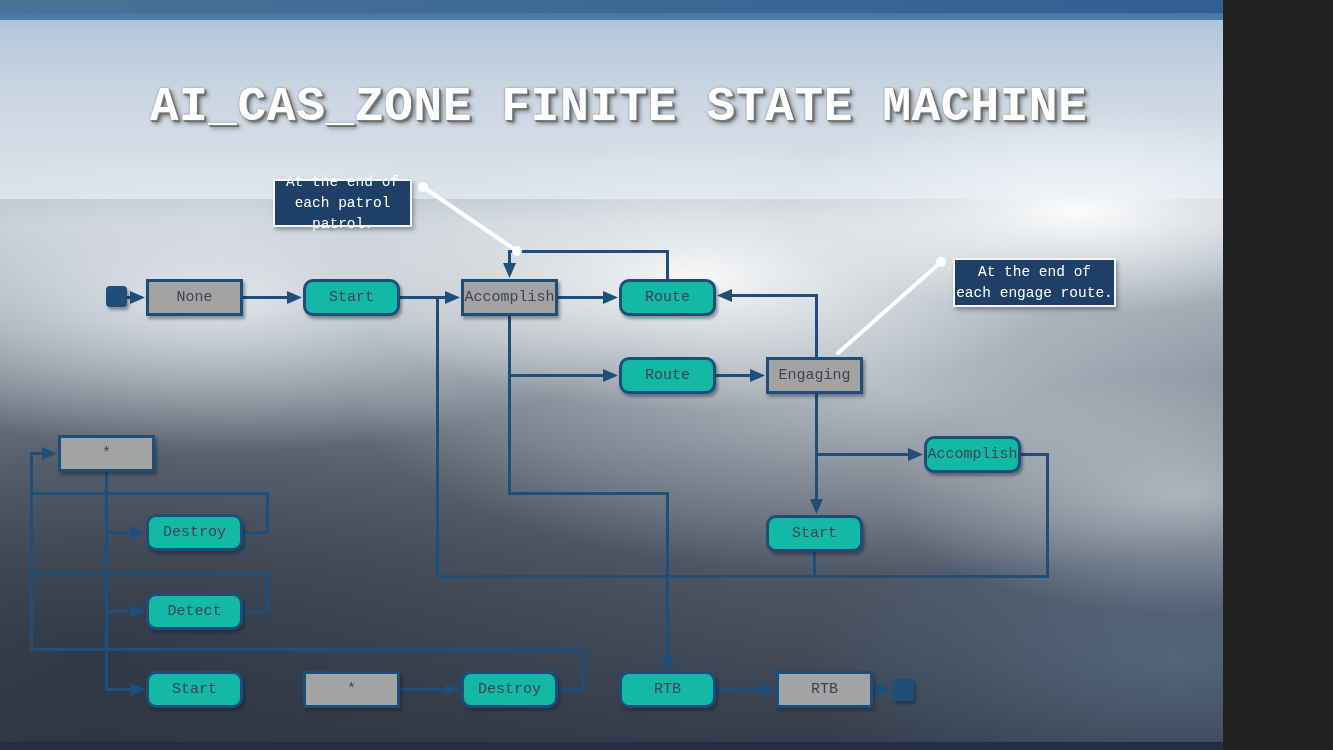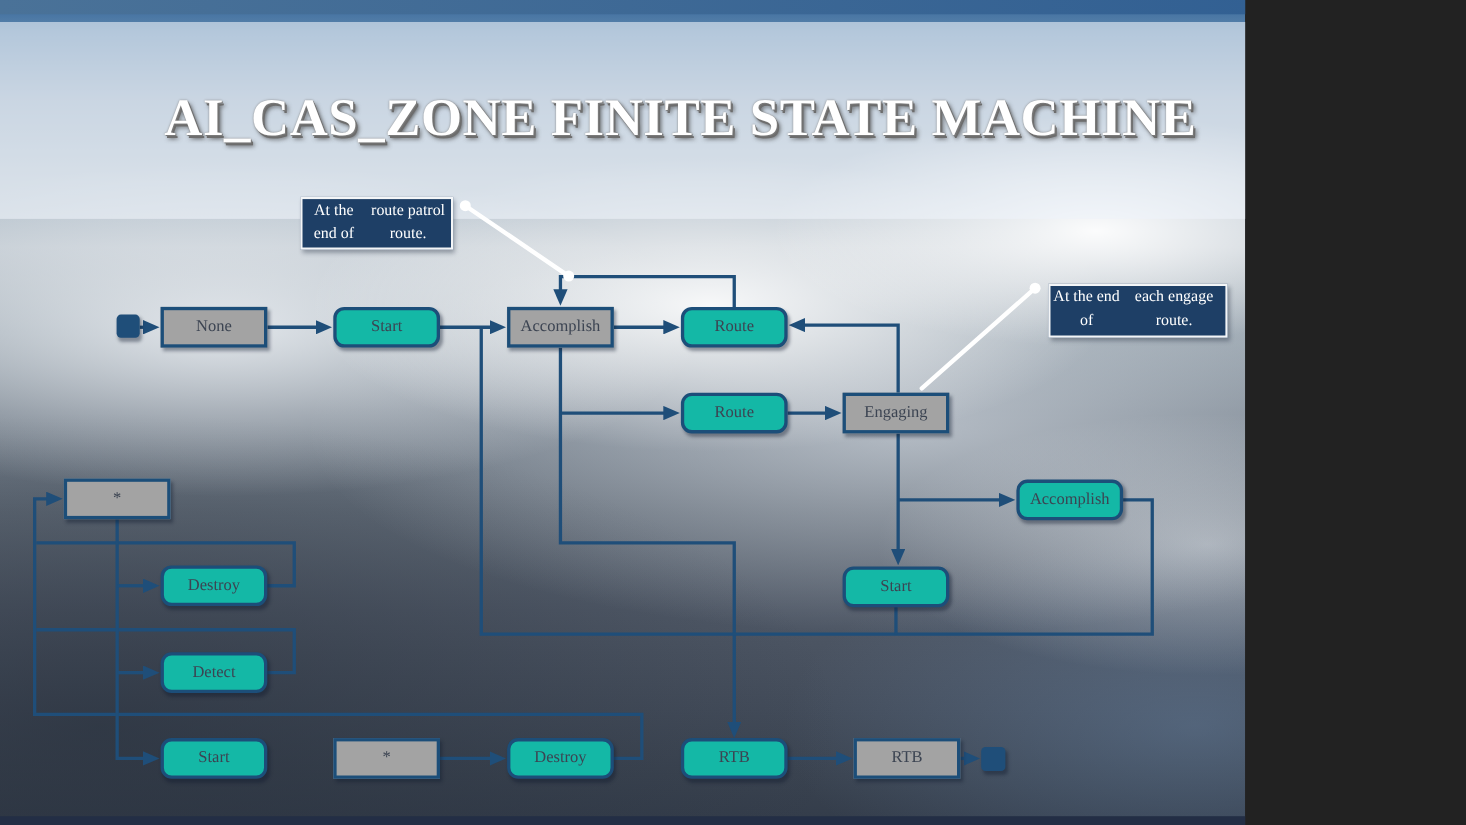--- a/index.html
+++ b/index.html
@@ -1,18 +1,18 @@
 <!DOCTYPE html>
 <html><head>
 <meta charset="utf-8">
 <style>
   html,body{margin:0;padding:0;background:#222;}
   .slide{
-    position:relative;width:1132px;height:750px;overflow:hidden;
-    font-family:Liberation Serif, serif;
+    position:relative;width:1223px;height:750px;overflow:hidden;
+    font-family:Liberation Mono, monospace;
   }
   
   .bg{
     position:absolute;inset:0;
     background:
       radial-gradient(ellipse 420px 150px at 88% 28%, rgba(255,255,255,.95), rgba(255,255,255,0) 70%),
       radial-gradient(ellipse 520px 190px at 57% 37%, rgba(255,255,255,.9), rgba(255,255,255,0) 70%),
       radial-gradient(ellipse 600px 210px at 18% 40%, rgba(250,252,255,.75), rgba(255,255,255,0) 72%),
       radial-gradient(ellipse 760px 260px at 73% 52%, rgba(235,240,246,.55), rgba(255,255,255,0) 72%),
       radial-gradient(ellipse 430px 170px at 97% 66%, rgba(240,245,250,.5), rgba(255,255,255,0) 70%),
@@ -60,21 +60,21 @@
   .n-detected{left:461px;top:671px}
   .n-rtb1{left:619px;top:671px}
   .n-rtb2{left:776px;top:671px}
   .marker-initial{left:106px;top:286px;width:21px;height:21px;}
   .marker-final{left:892px;top:679px;width:22px;height:22px;}
   
   .callout{
     position:absolute;box-sizing:border-box;background:#1E3F66;
     border:2px solid rgba(255,255,255,.95);
     color:#ffffff;font-size:14.5px;line-height:21px;text-align:center;
-    display:flex;flex-direction:row;justify-content:center;
+    display:flex;flex-direction:column;justify-content:center;
     box-shadow:2px 3px 4px rgba(15,25,45,.35);
   }
   .callout-patrol{left:273px;top:179px;width:139px;height:48px;}
   .callout-engage{left:953px;top:258px;width:163px;height:49px;}
   
   svg.layer{position:absolute;left:0;top:0;pointer-events:none;}
   .edge{stroke:#1F4E79;stroke-width:3;fill:none;}
   .wline{stroke:#ffffff;stroke-width:4;fill:none;stroke-linecap:round;}
   .wdot{fill:#ffffff;}
 </style>
@@ -132,21 +132,21 @@
   <div class="node action n-destroy">Destroy</div>
   <div class="node action n-status">Detect</div>
   <div class="node action n-detect">Start</div>
   <div class="node n-star2">*</div>
   <div class="node action n-detected">Destroy</div>
   <div class="node action n-rtb1">RTB</div>
   <div class="node n-rtb2">RTB</div>
 
   <div class="callout callout-patrol">
     <span>At the end of</span>
-    <span>route patrol route.</span>
+    <span>each patrol patrol.</span>
   </div>
   <div class="callout callout-engage">
     <span>At the end of</span>
     <span>each engage route.</span>
   </div>
 
   <svg class="layer" width="1333" height="750" viewBox="0 0 1333 750">
     <line class="wline" x1="423" y1="187" x2="517" y2="251"></line>
     <circle class="wdot" cx="423" cy="187" r="5"></circle>
     <circle class="wdot" cx="517" cy="251" r="5"></circle>

